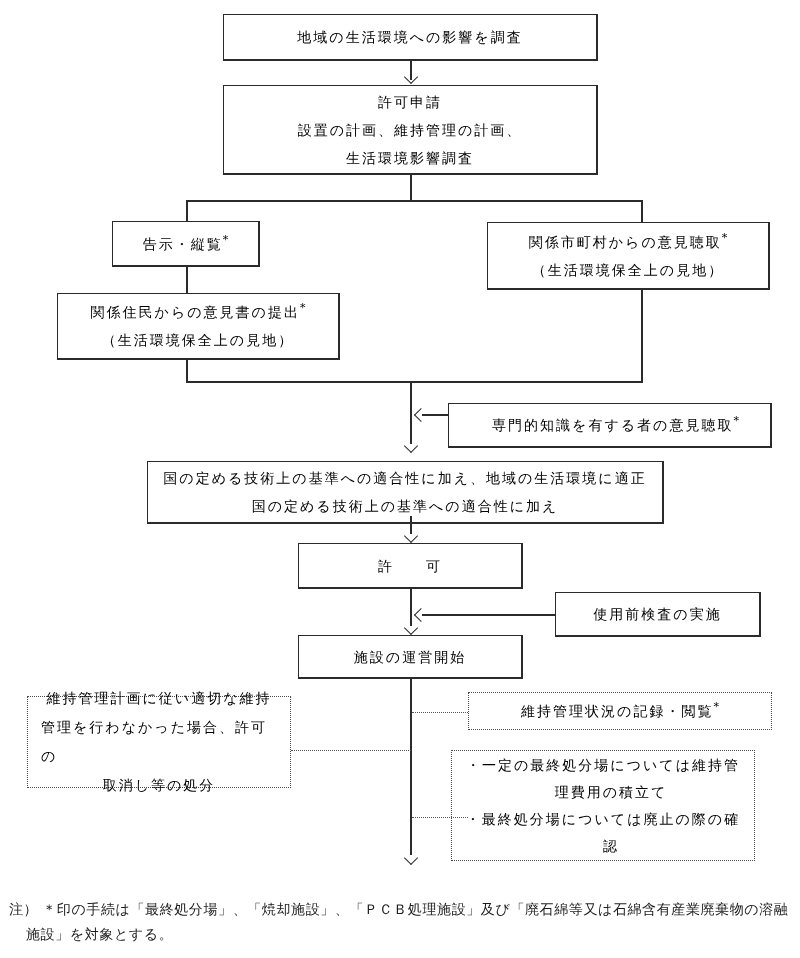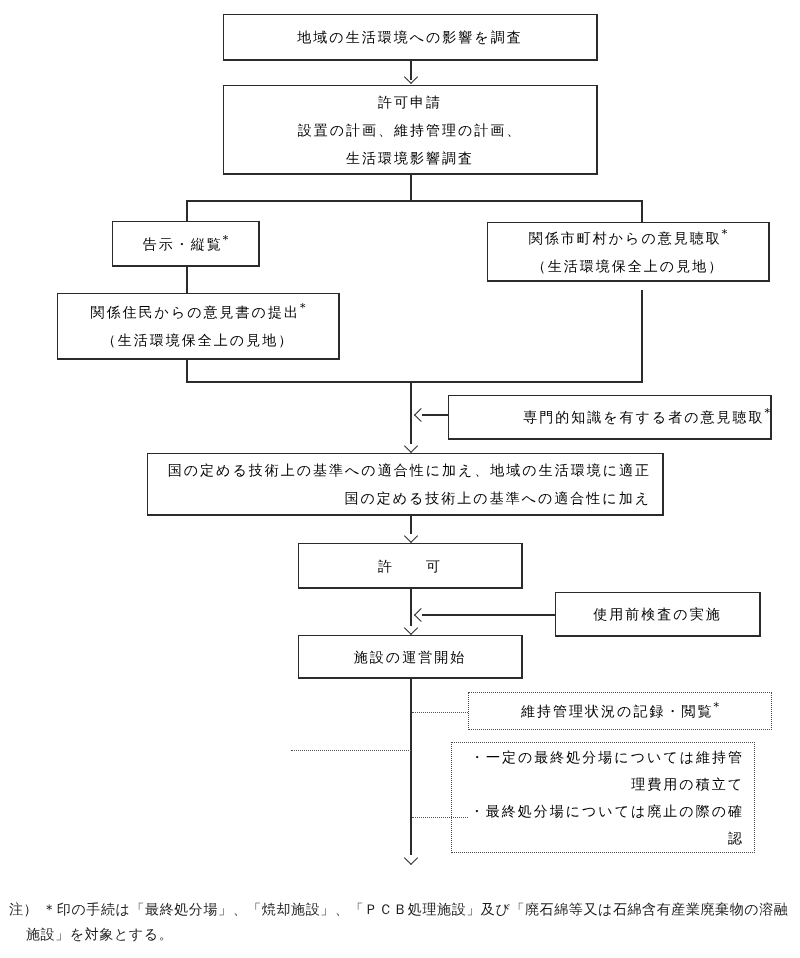--- a/index.html
+++ b/index.html
@@ -5,28 +5,28 @@
   html,body{margin:0;padding:0;background:#ffffff;}
   body{width:800px;height:958px;font-family:"DejaVu Serif","Liberation Serif",serif;color:#1c1c1c;}
   .page{position:relative;width:800px;height:958px;background:#ffffff;overflow:hidden;}
 
   
   .box{position:absolute;box-sizing:border-box;background:#ffffff;
        border:1px solid #2b2b2b;border-right-width:2px;border-bottom-width:2px;
        display:flex;flex-direction:column;justify-content:center;
        font-size:14px;letter-spacing:2px;line-height:28px;color:#000000;}
   .box.center{text-align:center;align-items:center;}
-  .box.left{text-align:left;align-items:flex-end;}
+  .box.left{text-align:left;align-items:center;margin-top:8px;}
   .box.dotted{border:1.4px dotted #4a4a4a;}
   .ast{font-size:11px;letter-spacing:0;vertical-align:super;line-height:0;}
 
   #b-survey{left:223px;top:14px;width:375px;height:47px;}
   #b-application{left:223px;top:85px;width:375px;height:90px;}
   #b-notice{left:112px;top:221px;width:148px;height:46px;}
-  #b-municipalities{left:487px;top:222px;width:283px;height:60px;}
+  #b-municipalities{left:487px;top:222px;width:283px;height:68px;}
   #b-residents{left:57px;top:293px;width:283px;height:67px;}
   #b-experts{left:448px;top:395px;width:324px;height:45px;padding-left:12px;}
   #b-review{left:147px;top:453px;width:517px;height:63px;padding:4px 11px;}
   #b-permit{left:298px;top:543px;width:225px;height:46px;}
   #b-inspection{left:555px;top:592px;width:206px;height:45px;}
   #b-operation{left:298px;top:635px;width:225px;height:44px;}
   #b-revocation{left:27px;top:688px;width:264px;height:92px;padding:0 13px;line-height:29px;}
   #b-records{left:468px;top:692px;width:304px;height:38px;}
   #b-obligations{left:451px;top:742px;width:304px;height:111px;padding:0 10px;line-height:27px;}
 
@@ -105,20 +105,25 @@
   </div>
 
   <div class="box center" id="b-operation">
     <div>施設の運営開始</div>
   </div>
 
   <div class="box center" id="b-inspection">
     <div>使用前検査の実施</div>
   </div>
 
+  <div class="box left dotted" id="b-revocation">
+    <div>維持管理計画に従い適切な維持</div>
+    <div>管理を行わなかった場合、許可の</div>
+    <div>取消し等の処分</div>
+  </div>
 
   <div class="box center dotted" id="b-records">
     <div><span>維持管理状況の記録・閲覧</span><sup class="ast">*</sup></div>
   </div>
 
   <div class="box left dotted" id="b-obligations">
     <div>・一定の最終処分場については維持管</div>
     <div>　理費用の積立て</div>
     <div>・最終処分場については廃止の際の確</div>
     <div>　認</div>

